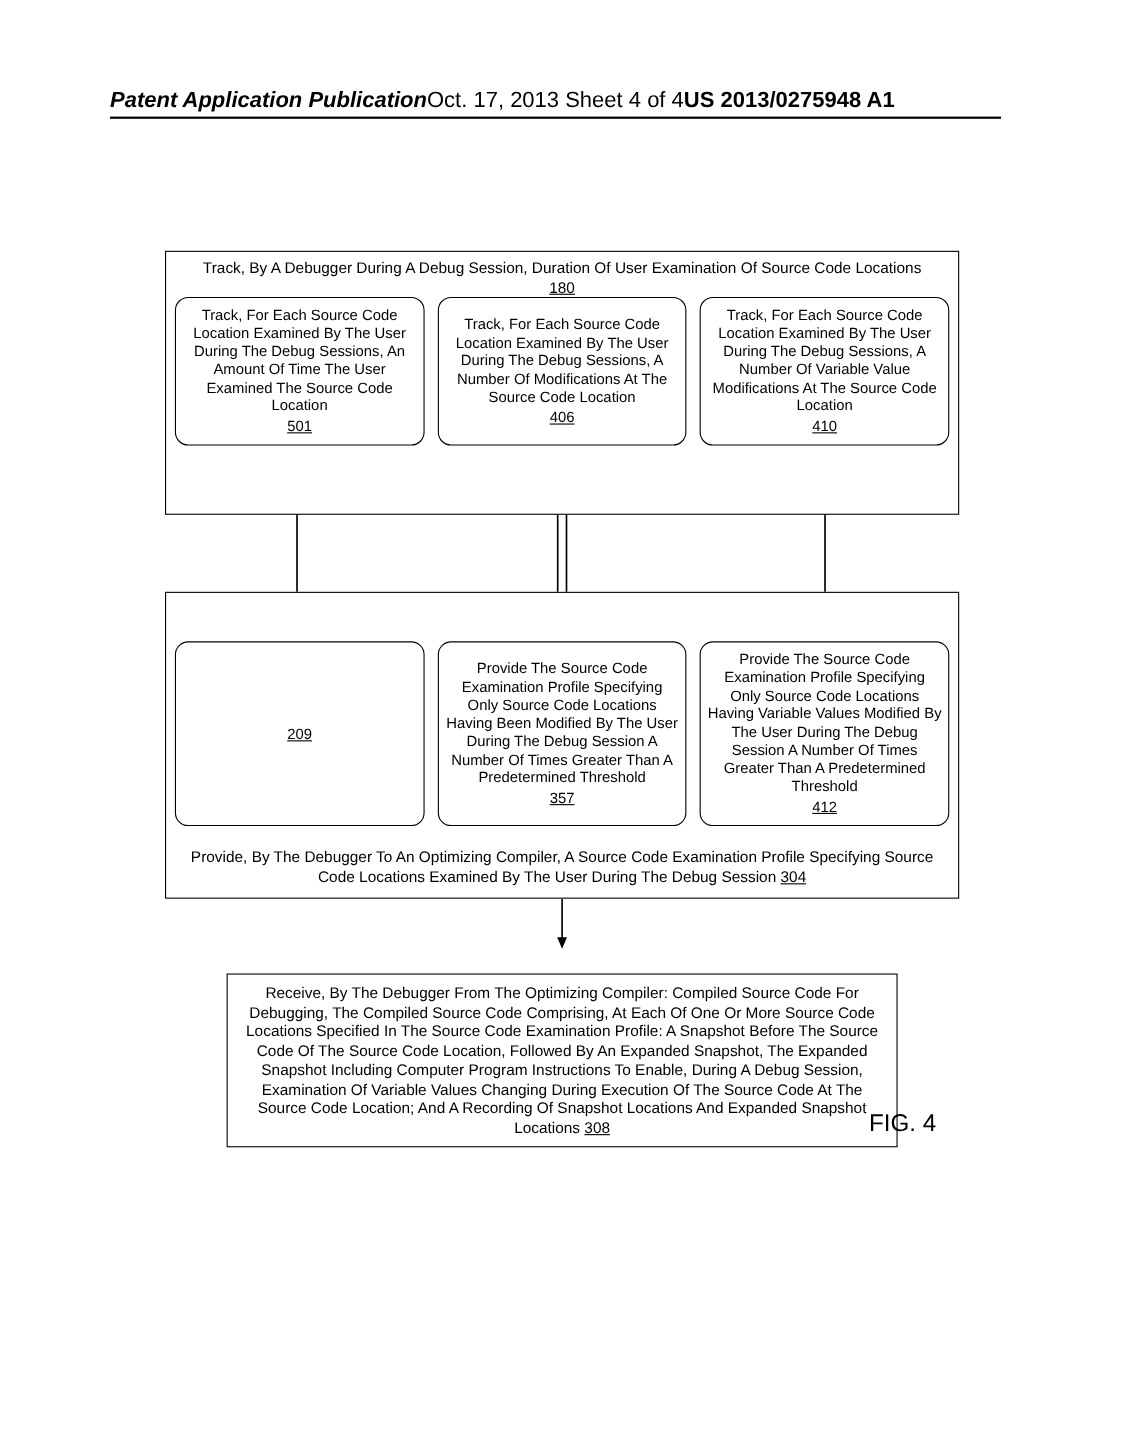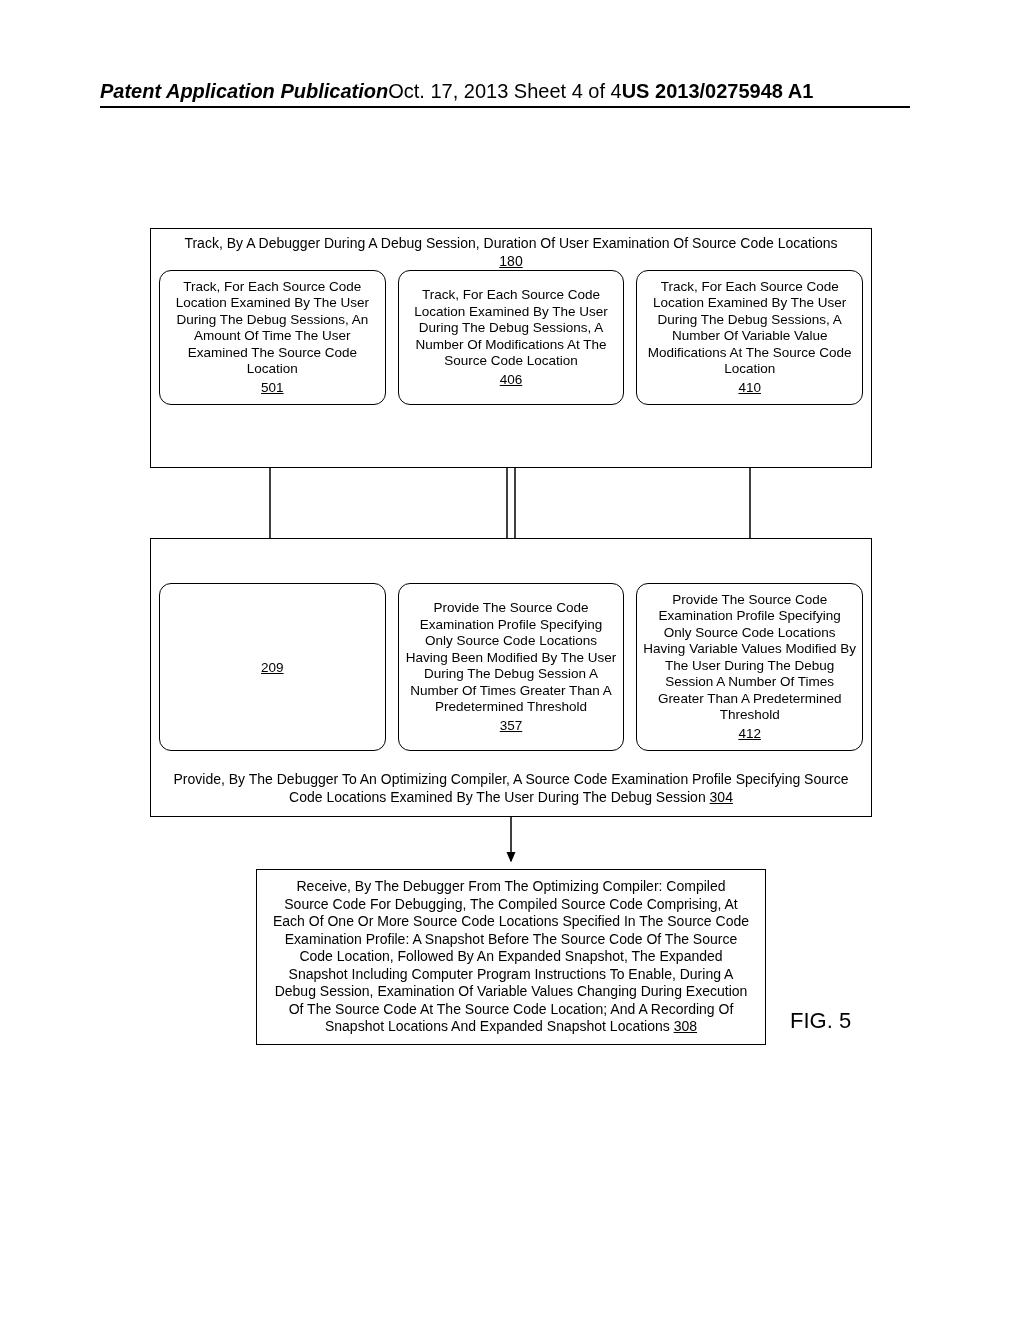--- a/index.html
+++ b/index.html
@@ -84,22 +84,22 @@
     font-size: 14px;
     line-height: 1.25;
     margin-top: 20px;
   }
   .outer-box-bottom-text .ref { text-decoration: underline; }
 
   .last-gap { height: 52px; position: relative; }
 
   .last-box {
     border: 1.5px solid #000;
-    margin: 0 auto;
-    width: 510px;
+    margin: 16px auto;
+    width: 610px;
     padding: 8px 16px;
     text-align: center;
     font-size: 14px;
     line-height: 1.25;
   }
   .last-box .ref { text-decoration: underline; }
 
   svg.arrows {
     position: absolute;
     top: 0;
@@ -187,15 +187,15 @@
     <svg class="arrows" width="722" height="52">
       <line x1="361" y1="0" x2="361" y2="44" stroke="#000" stroke-width="1.5" marker-end="url(#ah)"></line>
     </svg>
   </div>
 
   <div class="last-box">
     <span>Receive, By The Debugger From The Optimizing Compiler: Compiled Source Code For Debugging, The Compiled Source Code Comprising, At Each Of One Or More Source Code Locations Specified In The Source Code Examination Profile: A Snapshot Before The Source Code Of The Source Code Location, Followed By An Expanded Snapshot, The Expanded Snapshot Including Computer Program Instructions To Enable, During A Debug Session, Examination Of Variable Values Changing During Execution Of The Source Code At The Source Code Location; And A Recording Of Snapshot Locations And Expanded Snapshot Locations</span>
     <span class="ref">308</span>
   </div>
 
-  <div class="fig-label" style="left:640px; top:780px;">FIG. 5</div>
+  <div class="fig-label" style="left:640px; top:780px;">FIG. 4</div>
 
 </div>
 
 </body></html>

